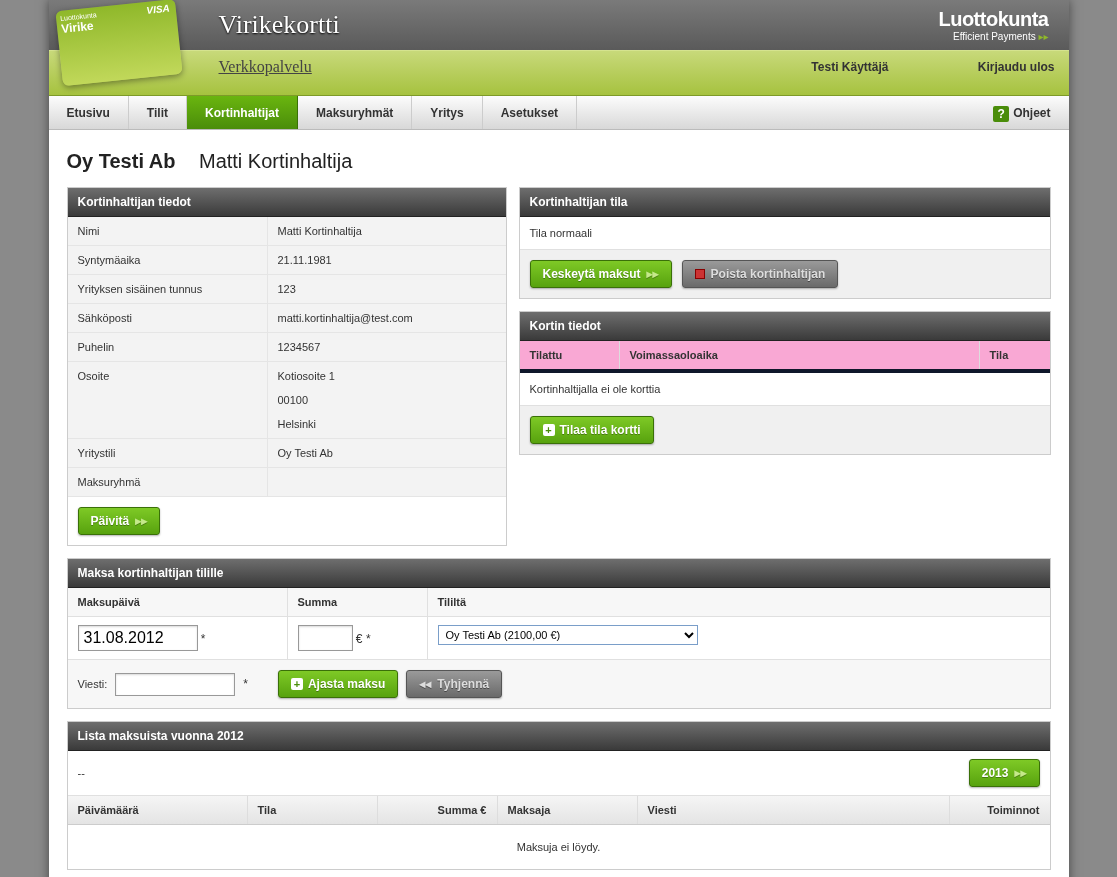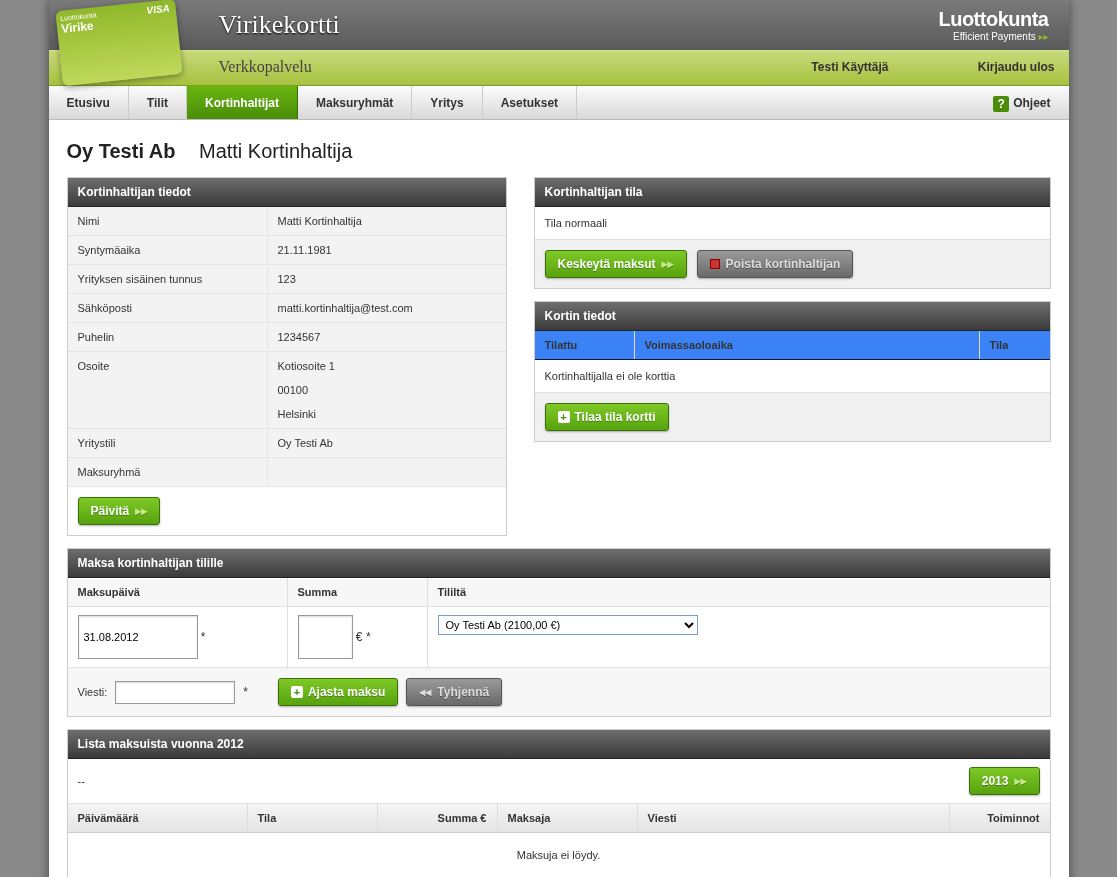--- a/index.html
+++ b/index.html
@@ -7,37 +7,37 @@
 .page { width: 1020px; margin: 0 auto; background: #fff; box-shadow: 0 0 10px rgba(0,0,0,0.5); }
 
 
 .header-top { background: linear-gradient(#7a7a7a,#5a5a5a); height: 50px; position: relative; padding-left: 100px; }
 .card-img { position:absolute; left:10px; top:5px; width:120px; height:75px; background:linear-gradient(#8fb82a,#c1d85a); border-radius:6px; transform:rotate(-6deg); box-shadow:0 2px 6px rgba(0,0,0,0.4); z-index:10; font-size:7px; color:#fff; padding:4px; }
 .card-img .v { position:absolute; right:6px; top:3px; font-size:10px; font-style:italic; font-weight:bold; }
 .app-title { font-family: Georgia, serif; font-weight:normal; font-size:26px; color:#fff; text-shadow:0 1px 2px #000; padding-top:10px; display:inline-block; margin-left:70px;}
 .logo-right { position:absolute; right:20px; top:8px; color:#fff; text-align:right; }
 .logo-right .l1 { font-size:20px; font-weight:bold; letter-spacing:-0.5px;}
 .logo-right .l2 { font-size:10px; }
-.header-green { background: linear-gradient(#c8d97a,#a6c23f); height:36px; border-top:1px solid #d5e38f; border-bottom:1px solid #7d9a28; padding-left:170px; line-height:32px; font-family:Georgia,serif; font-size:16px; color:#444; position:relative; }
+.header-green { background: linear-gradient(#c8d97a,#a6c23f); height:46px; border-top:1px solid #d5e38f; border-bottom:1px solid #7d9a28; padding-left:170px; line-height:32px; font-family:Georgia,serif; font-size:16px; color:#444; position:relative;text-decoration:underline; }
 .header-green .user { position:absolute; right:180px; font-family:Arial; font-weight:bold; font-size:12px; color:#333;}
 .header-green .logout { position:absolute; right:14px; font-family:Arial; font-weight:bold; font-size:12px; color:#333; cursor:pointer;}
 
 
 .nav { display:flex; background:linear-gradient(#fcfcfc,#d8d8d8); border-bottom:1px solid #bbb; height:34px; }
 .nav-item { padding:0 18px; line-height:34px; font-weight:bold; font-size:12px; color:#333; border-right:1px solid #ccc; cursor:pointer; }
 .nav-item.active { background:linear-gradient(#6ab50f,#4a8d0a); color:#fff; border-right:1px solid #3a7008;}
 .nav-spacer { flex:1; }
 .nav-help { padding:0 18px; line-height:34px; font-weight:bold; cursor:pointer; }
 .help-icon { display:inline-block; width:16px; height:16px; background:#4a8d0a; color:#fff; text-align:center; line-height:16px; border-radius:2px; margin-right:4px; font-weight:bold; vertical-align:middle;}
 
 
 .content { padding: 14px 18px 30px; }
 .breadcrumb { font-size:20px; color:#222; padding:6px 0 14px; }
 .breadcrumb .b1 { font-weight:bold; margin-right:18px;}
-.two-col { display:flex; gap:27px; }
+.two-col { display:flex; gap:12px; }
 .col-left { width:440px; }
 .col-right { flex:1; }
 
 .panel { border:1px solid #ccc; margin-bottom:12px; background:#fff; }
 .panel-header { background:linear-gradient(#6e6e6e,#3a3a3a); color:#fff; font-weight:bold; padding:7px 10px; font-size:12px; border-bottom:1px solid #222;}
 .kv-row { display:flex; border-bottom:1px solid #e5e5e5; }
 .kv-row:nth-child(odd) .kv-key, .kv-row:nth-child(odd) .kv-val { background:#f3f3f3; }
 .kv-key { width:200px; padding:8px 10px; font-weight:normal; font-size:11px; border-right:1px solid #e5e5e5; background:#fff;}
 .kv-val { flex:1; padding:8px 10px; font-size:11px; background:#fff;}
 .kv-row.alt .kv-key, .kv-row.alt .kv-val { background:#f3f3f3; }
@@ -46,29 +46,29 @@
 .btn { display:inline-block; padding:6px 12px; border-radius:3px; font-weight:bold; font-size:12px; cursor:pointer; border:1px solid #3a7008; background:linear-gradient(#7ec926,#57a20e); color:#fff; box-shadow:0 1px 2px rgba(0,0,0,0.3); text-shadow:0 1px 0 rgba(0,0,0,0.3);}
 .btn .arr { margin-left:6px; color:#c5e98a;}
 .btn-gray { background:linear-gradient(#9a9a9a,#6a6a6a); border:1px solid #555; color:#ddd; text-shadow:0 1px 0 rgba(0,0,0,0.4);}
 .btn-gray .minus { display:inline-block; width:10px; height:10px; background:#c33; margin-right:6px; border:1px solid #800; vertical-align:middle; position:relative; top:-1px;}
 .btn .plus { display:inline-block; width:12px; height:12px; background:#fff; color:#4a8d0a; font-weight:bold; line-height:12px; text-align:center; border-radius:2px; margin-right:5px; font-size:11px; text-shadow:none;}
 .btn-gray .rewind { margin-right:6px; }
 
 .status-body { padding:10px; font-size:11px; }
 .status-actions { padding:10px; background:#f0f0f0; display:flex; gap:10px; border-top:1px solid #e0e0e0;}
 
-.table-header-row { display:flex; background:#3b82f6; border-bottom:1px solid #0f172a; }
+.table-header-row { display:flex; background:#f9a8d4; border-bottom:4px solid #0f172a; }
 .table-header-row > div { padding:8px 10px; font-weight:bold; font-size:11px; border-right:1px solid #ddd;}
 .th-ordered { width:100px; } .th-valid { flex:1; } .th-state { width:70px; border-right:none !important;}
 
 .pay-columns { display:flex; min-height:70px; }
 .pay-col { padding:8px 10px; border-right:1px solid #e0e0e0; }
 .pay-col:last-child { border-right:none; }
 .pay-col .lbl { font-weight:bold; font-size:11px; display:block; padding-bottom:8px; border-bottom:1px solid #e0e0e0; margin:-8px -10px 8px; padding:8px 10px; background:#f7f7f7;}
-.pay-col input[type=text] { border:1px solid #999; padding:15px 5px; font-size:11px; box-shadow:inset 0 1px 2px rgba(0,0,0,0.15);}
+.pay-col input[type=text] { border:1px solid #999; padding:3px 5px; font-size:16px; box-shadow:inset 0 1px 2px rgba(0,0,0,0.15);}
 .pay-col select { border:1px solid #7a9ec9; padding:2px 3px; font-size:11px; width:260px; background:#fff;}
 .pc-date { width:220px; } .pc-sum { width:140px; } .pc-acct { flex:1; }
 
 .msg-row { padding:10px; display:flex; align-items:center; gap:8px; background:#f7f7f7; border-top:1px solid #e0e0e0;}
 .msg-row label { font-size:11px; }
 .msg-row input[type=text] { border:1px solid #999; padding:3px 5px; width:120px; box-shadow:inset 0 1px 2px rgba(0,0,0,0.15);}
 
 .year-row { padding:8px 10px; background:#fff; display:flex; align-items:center; border-bottom:1px solid #e0e0e0;}
 .year-row .dash { flex:1; font-size:11px;}
 .list-header { display:flex; background:linear-gradient(#f5f5f5,#e4e4e4); border-bottom:1px solid #ccc;}

